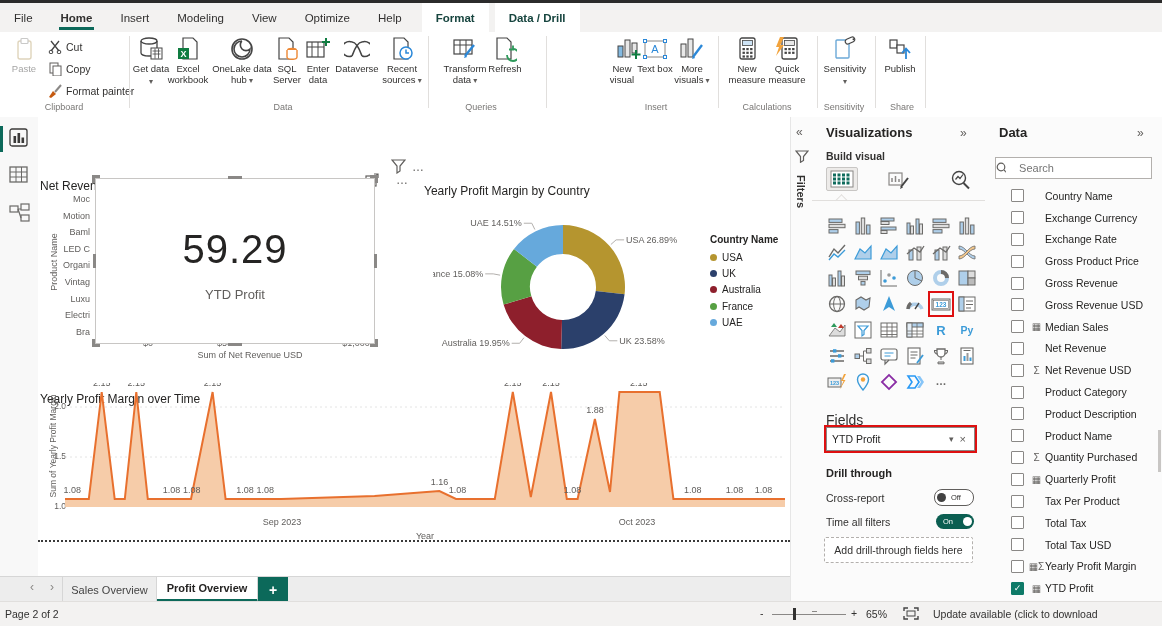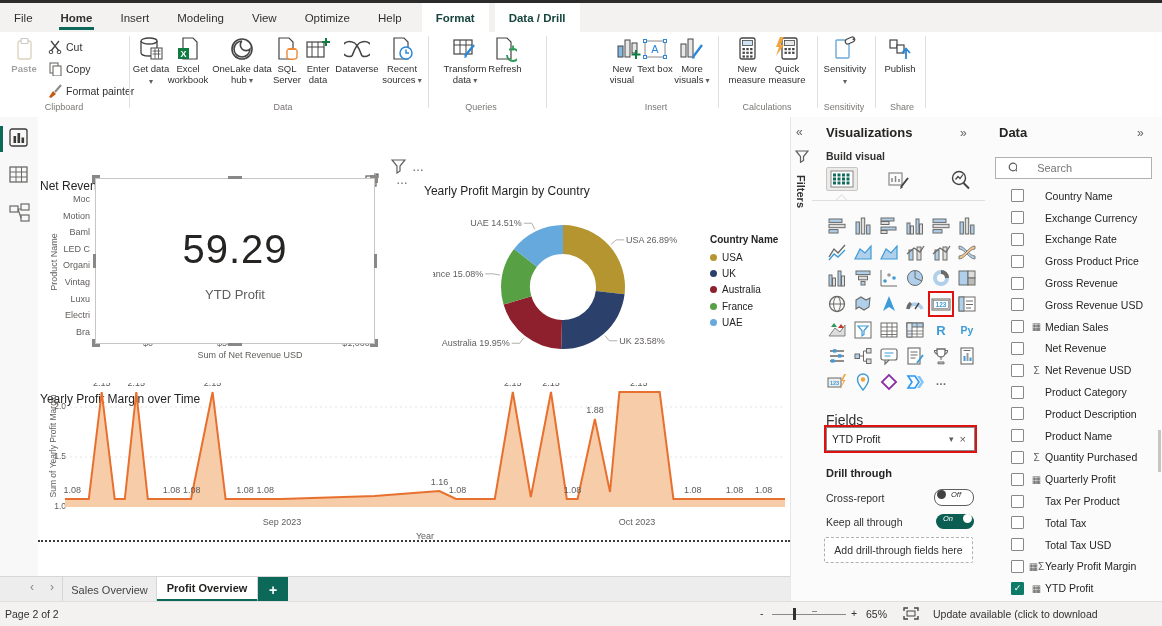--- a/index.html
+++ b/index.html
@@ -62,31 +62,31 @@
   #vgrid{position:absolute;left:12px;top:96px;width:158px;display:grid;grid-template-columns:repeat(6,26px);grid-auto-rows:26px;}
   .vcell{width:26px;height:26px;display:flex;align-items:center;justify-content:center;cursor:pointer;position:relative;}
   .vcell.hl{outline:2px solid #de1010;outline-offset:-2px;}
   #fieldslab{position:absolute;left:14px;top:295px;font-size:14px;color:#323130;}
   #fieldpillwrap{position:absolute;left:12px;top:308px;width:149px;height:24px;border:2px solid #de1010;}
   #fieldpill{width:100%;height:100%;background:#fff;border:1px solid #8a8886;box-sizing:border-box;display:flex;align-items:center;font-size:10.5px;color:#252423;padding:0 5px;}
   #fieldpill .grow{flex:1;}
   .pillico{color:#605e5c;font-size:9px;padding:0 3px;cursor:pointer;}
   #drillab{position:absolute;left:14px;top:350px;font-size:11px;font-weight:bold;color:#252423;}
   .drillrow{position:absolute;left:14px;width:148px;font-size:10.5px;color:#323130;display:flex;align-items:center;}
-  .toggle{margin-left:auto;width:38px;height:15px;border-radius:8px;position:relative;font-size:7.5px;display:flex;cursor:pointer;font-style:italic;}
+  .toggle{margin-left:auto;width:38px;height:15px;border-radius:8px;position:relative;font-size:7.5px;display:flex;align-items:center;cursor:pointer;}
   .toggle.off{border:1px solid #605e5c;background:#fff;color:#323130;}
   .toggle.off .knob{position:absolute;left:2px;width:9px;height:9px;border-radius:50%;background:#424242;}
   .toggle.off .tlabel{margin-left:16px;}
   .toggle.on{background:#0b5e51;color:#fff;}
   .toggle.on .knob{position:absolute;right:2px;width:9px;height:9px;border-radius:50%;background:#fff;}
   .toggle.on .tlabel{margin-left:7px;}
   #droparea{position:absolute;left:12px;top:420px;width:147px;height:24px;border:1px dashed #b3b0ad;border-radius:2px;display:flex;align-items:center;justify-content:center;font-size:10.5px;color:#323130;background:#fff;}
   
   #datapane{left:985px;top:117px;width:177px;height:484px;background:#fbfbfb;}
-  #searchbox{position:absolute;left:10px;top:40px;width:157px;height:22px;background:#fff;border:1px solid #b3b0ad;box-sizing:border-box;display:flex;align-items:center;padding:0 12px;gap:18px;}
+  #searchbox{position:absolute;left:10px;top:40px;width:157px;height:22px;background:#fff;border:1px solid #b3b0ad;box-sizing:border-box;display:flex;align-items:center;padding:0 0;gap:11px;}
   #searchbox input{border:none;outline:none;font-size:11px;width:100%;font-family:inherit;color:#252423;background:transparent;}
   #dfields{position:absolute;left:0;top:68px;width:177px;}
   .dfrow{height:21.8px;display:flex;align-items:center;padding-left:26px;cursor:pointer;}
   .dfcheck{width:11px;height:11px;border:1px solid #8a8886;background:#fff;border-radius:1px;flex:0 0 auto;}
   .dfcheck.on{background:#0e7a68;border-color:#0e7a68;color:#fff;font-size:9px;line-height:11px;text-align:center;}
   .dficon{width:17px;flex:0 0 auto;text-align:center;color:#605e5c;font-size:10px;margin-left:4px;}
   .dflab{font-size:10.5px;color:#252423;white-space:nowrap;}
   #dscroll{position:absolute;right:1px;top:313px;width:3px;height:42px;background:#c8c6c4;}
   
   #pagetabs{left:0;top:576px;width:790px;height:25px;background:#ededed;border-top:1px solid #d6d6d6;}
@@ -123,21 +123,21 @@
       <div class="rtab">Modeling</div>
       <div class="rtab">View</div>
       <div class="rtab">Optimize</div>
       <div class="rtab">Help</div>
       <div class="rtab ctx">Format</div>
       <div class="rtab ctx">Data / Drill</div>
     </div>
 
   <div class="abs" id="ribbon">
 
-    <div class="rbtn disabled" style="left:4px;width:40px;font-weight:bold;">
+    <div class="rbtn disabled" style="left:4px;width:40px;">
       <span class="ric">
         <svg width="24" height="26">
             <rect x="6" y="5" width="13" height="18" rx="2" fill="none" stroke="#b8a06a" stroke-width="1.4"></rect>
             <rect x="9" y="2.5" width="7" height="5" rx="1" fill="#fff" stroke="#8a8886" stroke-width="1.2"></rect>
           </svg>
       </span>
       <span class="rlab">Paste</span>
     </div>
     <div class="sbtn" style="left:48px;top:8px;">
       <svg width="14" height="14">
@@ -845,21 +845,21 @@
     </div>
     <div id="drillab">Drill through</div>
     <div class="drillrow" style="top:372px;gap:16px;">
       <span>Cross-report</span>
       <span class="toggle off">
           <span class="knob"></span>
           <span class="tlabel">Off</span>
         </span>
     </div>
     <div class="drillrow" style="top:397px;">
-      <span>Keep all through</span>
+      <span>Time all filters</span>
       <span class="toggle on">
           <span class="tlabel">On</span>
           <span class="knob"></span>
         </span>
     </div>
     <div id="droparea">Add drill-through fields here</div>
   </div>
 
   <div class="abs" id="datapane">
     <div class="panetitle" style="left:14px;top:8px;">Data</div>

